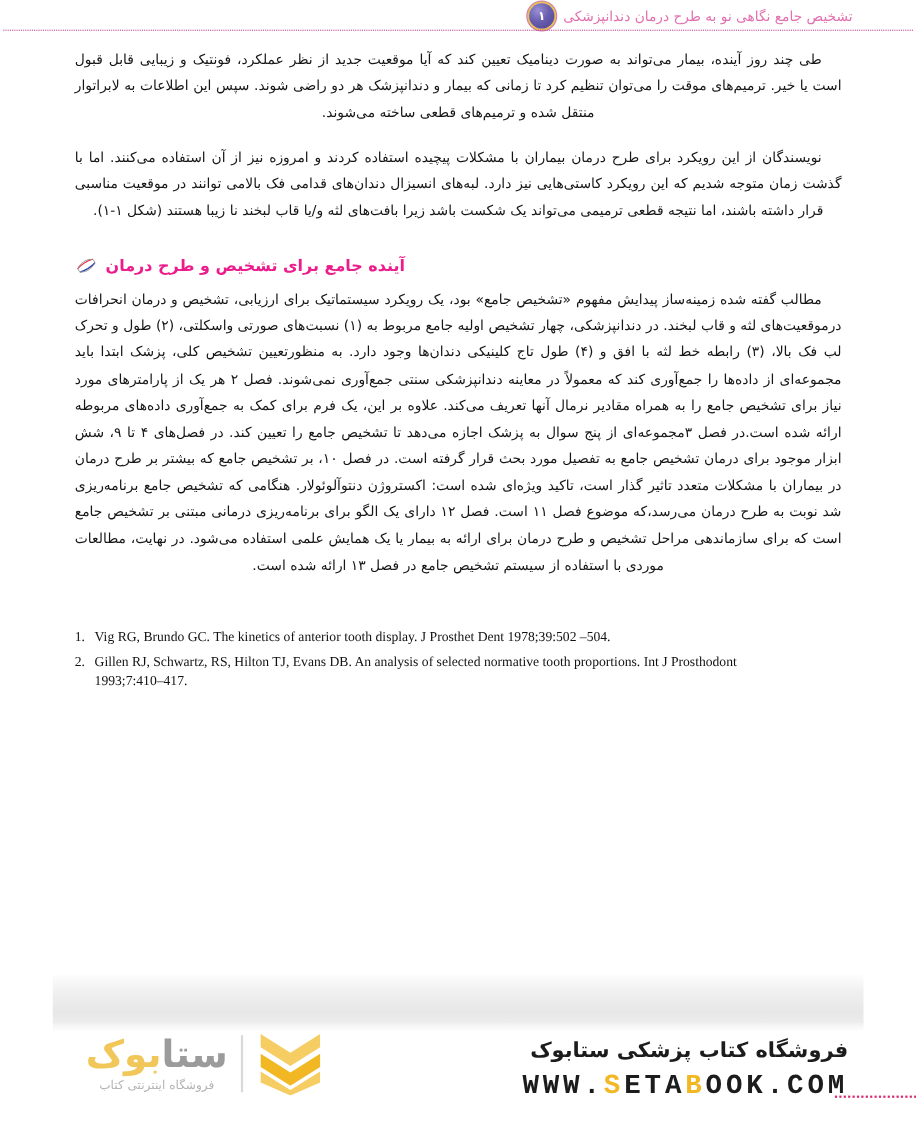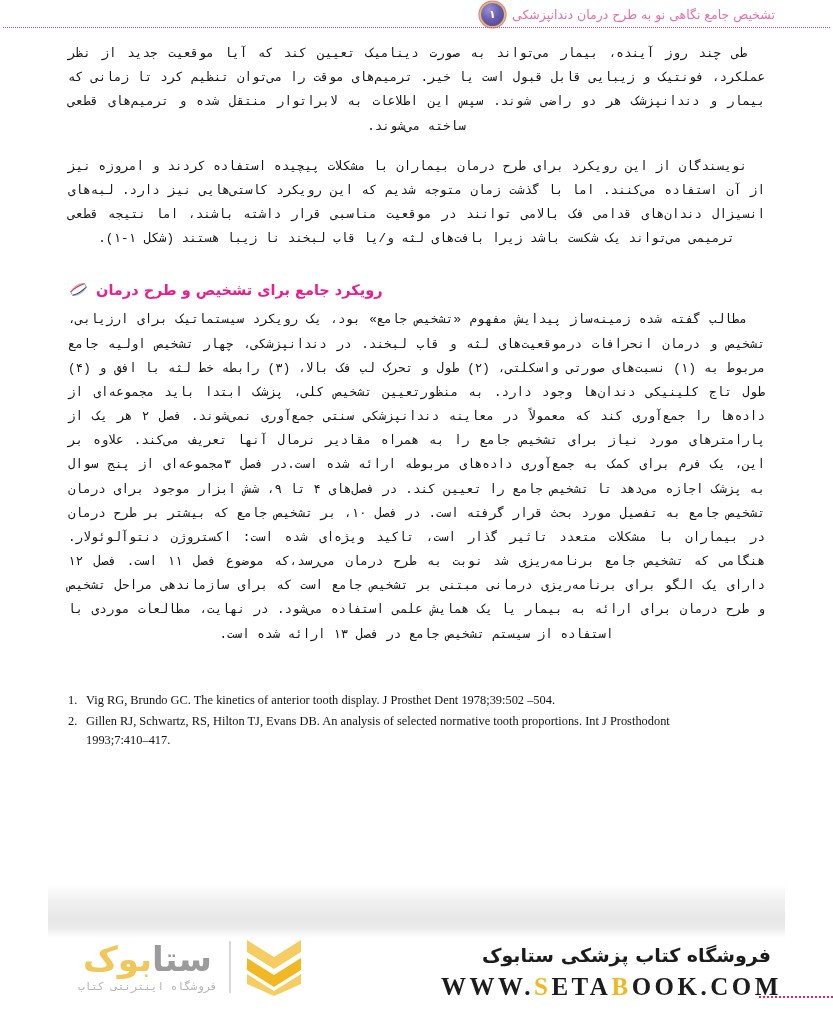--- a/index.html
+++ b/index.html
@@ -86,21 +86,20 @@
   }
 
   p.body {
     margin: 0 0 6px 0;
     font-size: 12.6px;
     line-height: 1.92;
     text-align: justify;
     text-align-last: center;
     color: #161616;
     text-indent: 18px;
-    font-family: Liberation Mono, monospace;
   }
 
   .spacer-sm { height: 10px; }
   .spacer-md { height: 22px; }
   .spacer-lg { height: 34px; }
 
   
   .section-head {
     display: flex;
     flex-direction: row-reverse;
@@ -190,21 +189,21 @@
     white-space: nowrap;
   }
   .footer-url {
     margin-top: 5px;
     font-size: 25px;
     font-weight: 700;
     letter-spacing: 3.5px;
     color: #1c1c1c;
     direction: ltr;
     white-space: nowrap;
-    font-family: Liberation Serif, serif;
+    font-family: Liberation Mono, monospace;
   }
   .footer-url .gold { color: #f2b824; }
 
   .footer-dots {
     position: absolute;
     right: 0px;
     top: 66px;
     width: 74px;
     border-top: 2px dotted #d6276f;
   }
@@ -236,21 +235,20 @@
   }
   .logo-word .wordmark .gray { color: #9b9b9b; }
   .logo-word .wordmark .gold { color: #f2c75a; }
   .logo-word .tagline {
     display: block;
     margin-top: 4px;
     font-size: 11px;
     color: #b4b4b4;
     white-space: nowrap;
     direction: rtl;
-    font-family: Liberation Mono, monospace;
   }
 </style>
 </head>
 <body>
 
 <div class="page">
 
   <div class="header">
     <div class="header-inner">
       <span class="header-title">تشخیص جامع نگاهی نو به طرح درمان دندانپزشکی</span>
@@ -273,21 +271,21 @@
 
     <div class="section-head">
       <svg class="ball-icon" viewBox="0 0 40 40">
         <g transform="rotate(-32 20 20)">
           <ellipse cx="20" cy="20" rx="16" ry="8.2" fill="#ffffff" stroke="#b8b8b8" stroke-width="1.1"></ellipse>
           <path d="M 5.2 16.2 Q 20 12.4 34.8 16.2" fill="none" stroke="#e8203c" stroke-width="2.1" stroke-linecap="round"></path>
           <path d="M 5.2 23.8 Q 20 27.6 34.8 23.8" fill="none" stroke="#2b3fb0" stroke-width="2.1" stroke-linecap="round"></path>
           <ellipse cx="20" cy="20" rx="16" ry="8.2" fill="none" stroke="#9a9a9a" stroke-width="1.1"></ellipse>
         </g>
       </svg>
-      <span class="title">رویکرد جامع برای تشخیص و طرح درمان</span>
+      <span class="title">آینده جامع برای تشخیص و طرح درمان</span>
     </div>
 
     <p class="body">مطالب گفته شده زمینه‌ساز پیدایش مفهوم «تشخیص جامع» بود، یک رویکرد سیستماتیک برای ارزیابی، تشخیص و درمان انحرافات درموقعیت‌های لثه و قاب لبخند. در دندانپزشکی، چهار تشخیص اولیه جامع مربوط به (۱) نسبت‌های صورتی واسکلتی، (۲) طول و تحرک لب فک بالا، (۳) رابطه خط لثه با افق و (۴) طول تاج کلینیکی دندان‌ها وجود دارد. به منظورتعیین تشخیص کلی، پزشک ابتدا باید مجموعه‌ای از داده‌ها را جمع‌آوری کند که معمولاً در معاینه دندانپزشکی سنتی جمع‌آوری نمی‌شوند. فصل ۲ هر یک از پارامترهای مورد نیاز برای تشخیص جامع را به همراه مقادیر نرمال آنها تعریف می‌کند. علاوه بر این، یک فرم برای کمک به جمع‌آوری داده‌های مربوطه ارائه شده است.در فصل ۳مجموعه‌ای از پنج سوال به پزشک اجازه می‌دهد تا تشخیص جامع را تعیین کند. در فصل‌های ۴ تا ۹، شش ابزار موجود برای درمان تشخیص جامع به تفصیل مورد بحث قرار گرفته است. در فصل ۱۰، بر تشخیص جامع که بیشتر بر طرح درمان در بیماران با مشکلات متعدد تاثیر گذار است، تاکید ویژه‌ای شده است: اکستروژن دنتوآلوئولار. هنگامی که تشخیص جامع برنامه‌ریزی شد نوبت به طرح درمان می‌رسد،که موضوع فصل ۱۱ است. فصل ۱۲ دارای یک الگو برای برنامه‌ریزی درمانی مبتنی بر تشخیص جامع است که برای سازماندهی مراحل تشخیص و طرح درمان برای ارائه به بیمار یا یک همایش علمی استفاده می‌شود. در نهایت، مطالعات موردی با استفاده از سیستم تشخیص جامع در فصل ۱۳ ارائه شده است.</p>
 
     <div class="spacer-lg"></div>
 
 
     <div class="refs">
       <div class="ref-item">
         <span class="ref-num">1.</span>

